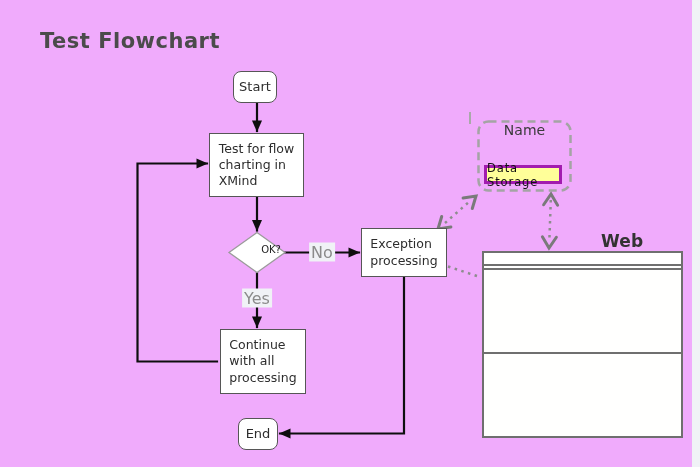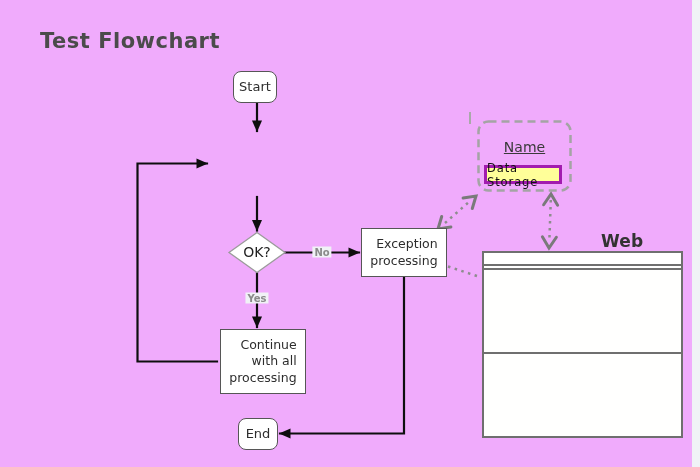--- a/index.html
+++ b/index.html
@@ -9,46 +9,46 @@
 
   .page-title{
     position:absolute;left:40px;top:29px;
     font-size:21px;font-weight:bold;color:#4b4b4b;letter-spacing:0.5px;
   }
 
   .node{
     position:absolute;box-sizing:border-box;
     background:#ffffff;border:1px solid #565656;
     display:flex;align-items:center;justify-content:center;
-    text-align:right;color:#2d2d2d;font-size:12.5px;line-height:1.3;
+    text-align:left;color:#2d2d2d;font-size:12.5px;line-height:1.3;
     white-space:pre-line;
   }
   .terminal{border-radius:8px;font-size:13px;}
 
   .node-start{left:233px;top:71px;width:44px;height:32px;}
   .node-test{left:209px;top:133px;width:95px;height:64px;}
   .node-exception{left:361px;top:228px;width:86px;height:49px;}
   .node-continue{left:220px;top:329px;width:86px;height:65px;}
   .node-end{left:238px;top:418px;width:40px;height:32px;}
 
   .decision-label{
-    position:absolute;left:229px;top:244px;width:56px;
-    text-align:center;color:#1f1f1f;font-size:14px;
+    position:absolute;left:243px;top:244px;width:56px;
+    text-align:center;color:#1f1f1f;font-size:10px;
   }
 
   .edge-label{
     position:absolute;transform:translate(-50%,-50%);
-    background:#f0f2f6;color:#8b8b8b;font-size:10px;padding:0 2px;font-weight:bold;
+    background:#f0f2f6;color:#8b8b8b;font-size:16px;padding:0 2px;
   }
   .edge-label-no{left:322px;top:252px;}
   .edge-label-yes{left:257px;top:298px;}
 
   .storage-name{
-    position:absolute;left:477px;top:139px;width:95px;
-    text-align:center;color:#3a3a3a;font-size:14px;text-decoration:underline;
+    position:absolute;left:477px;top:122px;width:95px;
+    text-align:center;color:#3a3a3a;font-size:14px;
   }
   .data-storage{
     position:absolute;left:484px;top:165px;width:78px;height:19px;
     box-sizing:border-box;background:#ffff99;border:3px solid #a21caf;
     display:flex;align-items:center;justify-content:center;
     color:#111111;font-size:11.5px;letter-spacing:0.9px;
   }
   .cursor-mark{
     position:absolute;left:469px;top:112px;width:1.5px;height:12px;
     background:#a9a9a9;
@@ -102,20 +102,23 @@
       <path d="M-11,-7 L0,0 L-11,7" transform="translate(476,196) rotate(-41)"></path>
       <path d="M-11,-7 L0,0 L-11,7" transform="translate(438,229) rotate(139)"></path>
       <path d="M-11,-7 L0,0 L-11,7" transform="translate(551,194) rotate(-88)"></path>
       <path d="M-11,-7 L0,0 L-11,7" transform="translate(549,248) rotate(92)"></path>
     </g>
   </svg>
 
   <div class="page-title">Test Flowchart</div>
 
   <div class="node terminal node-start">Start</div>
+  <div class="node node-test">Test for flow
+charting in
+XMind</div>
   <div class="decision-label">OK?</div>
   <div class="node node-exception">Exception
 processing</div>
   <div class="node node-continue">Continue
 with all
 processing</div>
   <div class="node terminal node-end">End</div>
 
   <div class="edge-label edge-label-no">No</div>
   <div class="edge-label edge-label-yes">Yes</div>

